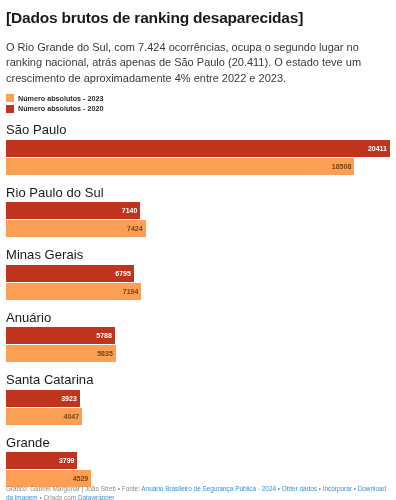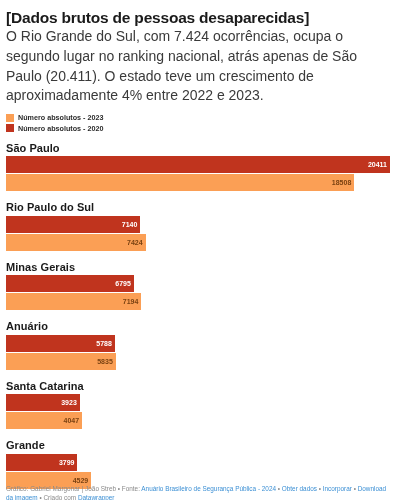--- a/index.html
+++ b/index.html
@@ -9,33 +9,33 @@
     color:#2b2b2b;overflow:hidden;position:relative;
   }
   .page{width:396px;height:500px;box-sizing:border-box;padding:0 0 0 0;position:relative;}
 
   .title{
     font-size:15.5px;font-weight:bold;color:#1a1a1a;
     letter-spacing:-0.2px;line-height:1.15;
     margin:9px 10px 0 6px;
   }
   .subtitle{
-    font-size:14px;color:#3a3a3a;line-height:1.42;
-    margin:0 8px 0 6px;
+    font-size:11px;color:#3a3a3a;line-height:1.42;
+    margin:13px 8px 0 6px;
   }
 
   .legend{margin:7px 0 0 6px;}
   .legend-row{display:flex;align-items:center;margin-bottom:1.5px;height:9px;}
   .swatch{width:8px;height:8px;flex:0 0 8px;margin-right:4px;}
   .legend-label{font-size:7.2px;color:#2b2b2b;line-height:9px;font-weight:bold;}
 
   .chart{margin:9px 0 0 0;padding:0 6px 0 6px;}
   .group{margin-bottom:10px;}
   .group-label{
-    font-size:11px;font-weight:bold;color:#1a1a1a;
+    font-size:13px;font-weight:normal;color:#1a1a1a;
     margin-bottom:2.5px;letter-spacing:0.05px;
   }
   .bars{position:relative;}
   .bar-row{position:relative;height:17px;margin-bottom:1px;}
   .bar{
     position:absolute;left:0;top:0;height:17px;
     display:flex;align-items:center;justify-content:flex-end;
     box-sizing:border-box;padding-right:3px;
   }
   .bar.y2022{background:#c0341e;}
@@ -49,21 +49,21 @@
     font-size:6.4px;line-height:1.5;color:#8a8a8a;
   }
   .footer a{color:#3b8fd4;text-decoration:none;}
   .sep{color:#8a8a8a;}
 </style>
 </head>
 <body>
 
 <div class="page">
 
-  <div class="title">[Dados brutos de pessoas desaparecidas]</div>
+  <div class="title">[Dados brutos de ranking desaparecidas]</div>
 
   <div class="subtitle">O Rio Grande do Sul, com 7.424 ocorrências, ocupa o segundo lugar no ranking nacional, atrás apenas de São Paulo (20.411). O estado teve um crescimento de aproximadamente 4% entre 2022 e 2023.</div>
 
   <div class="legend">
     <div class="legend-row">
       <span class="swatch" style="background: rgb(251, 159, 85);"></span>
       <span class="legend-label">Número absolutos - 2023</span>
     </div>
     <div class="legend-row">
       <span class="swatch" style="background: rgb(192, 52, 30);"></span>

